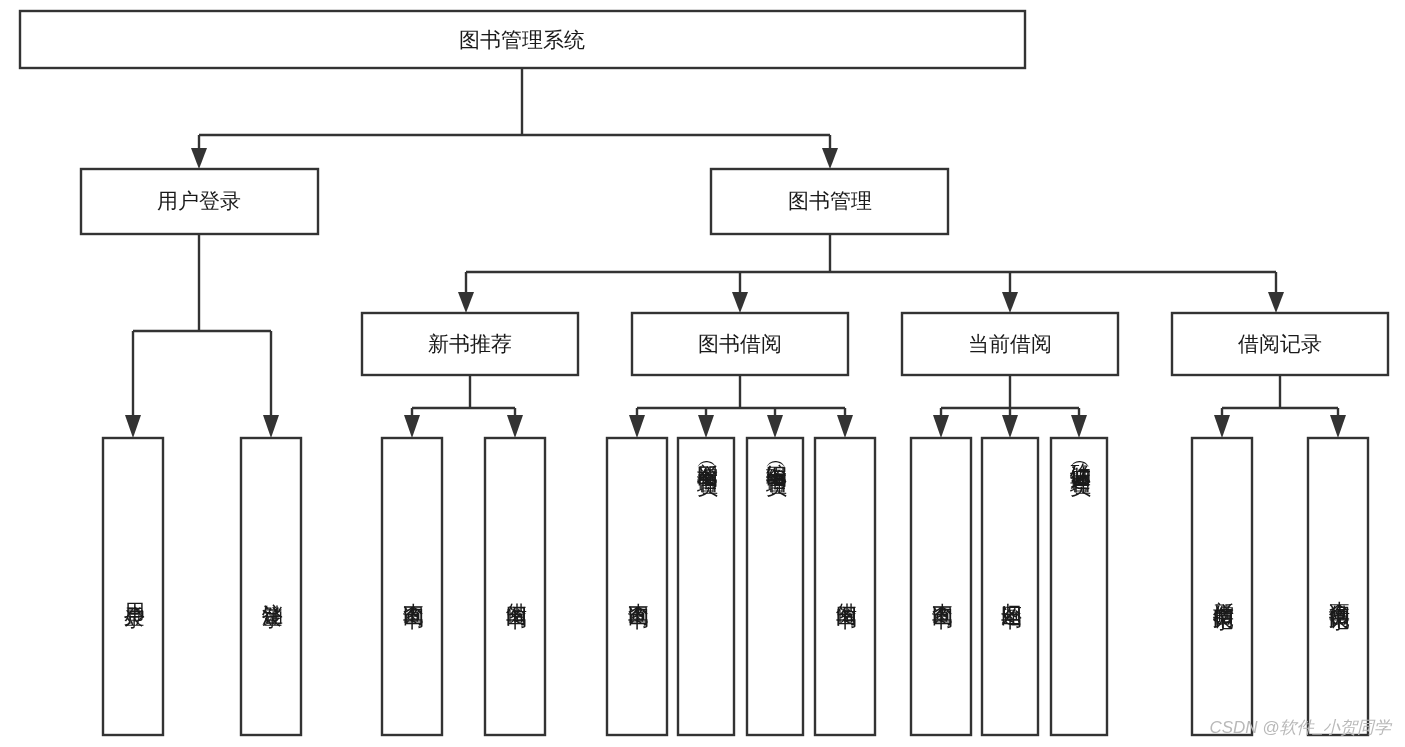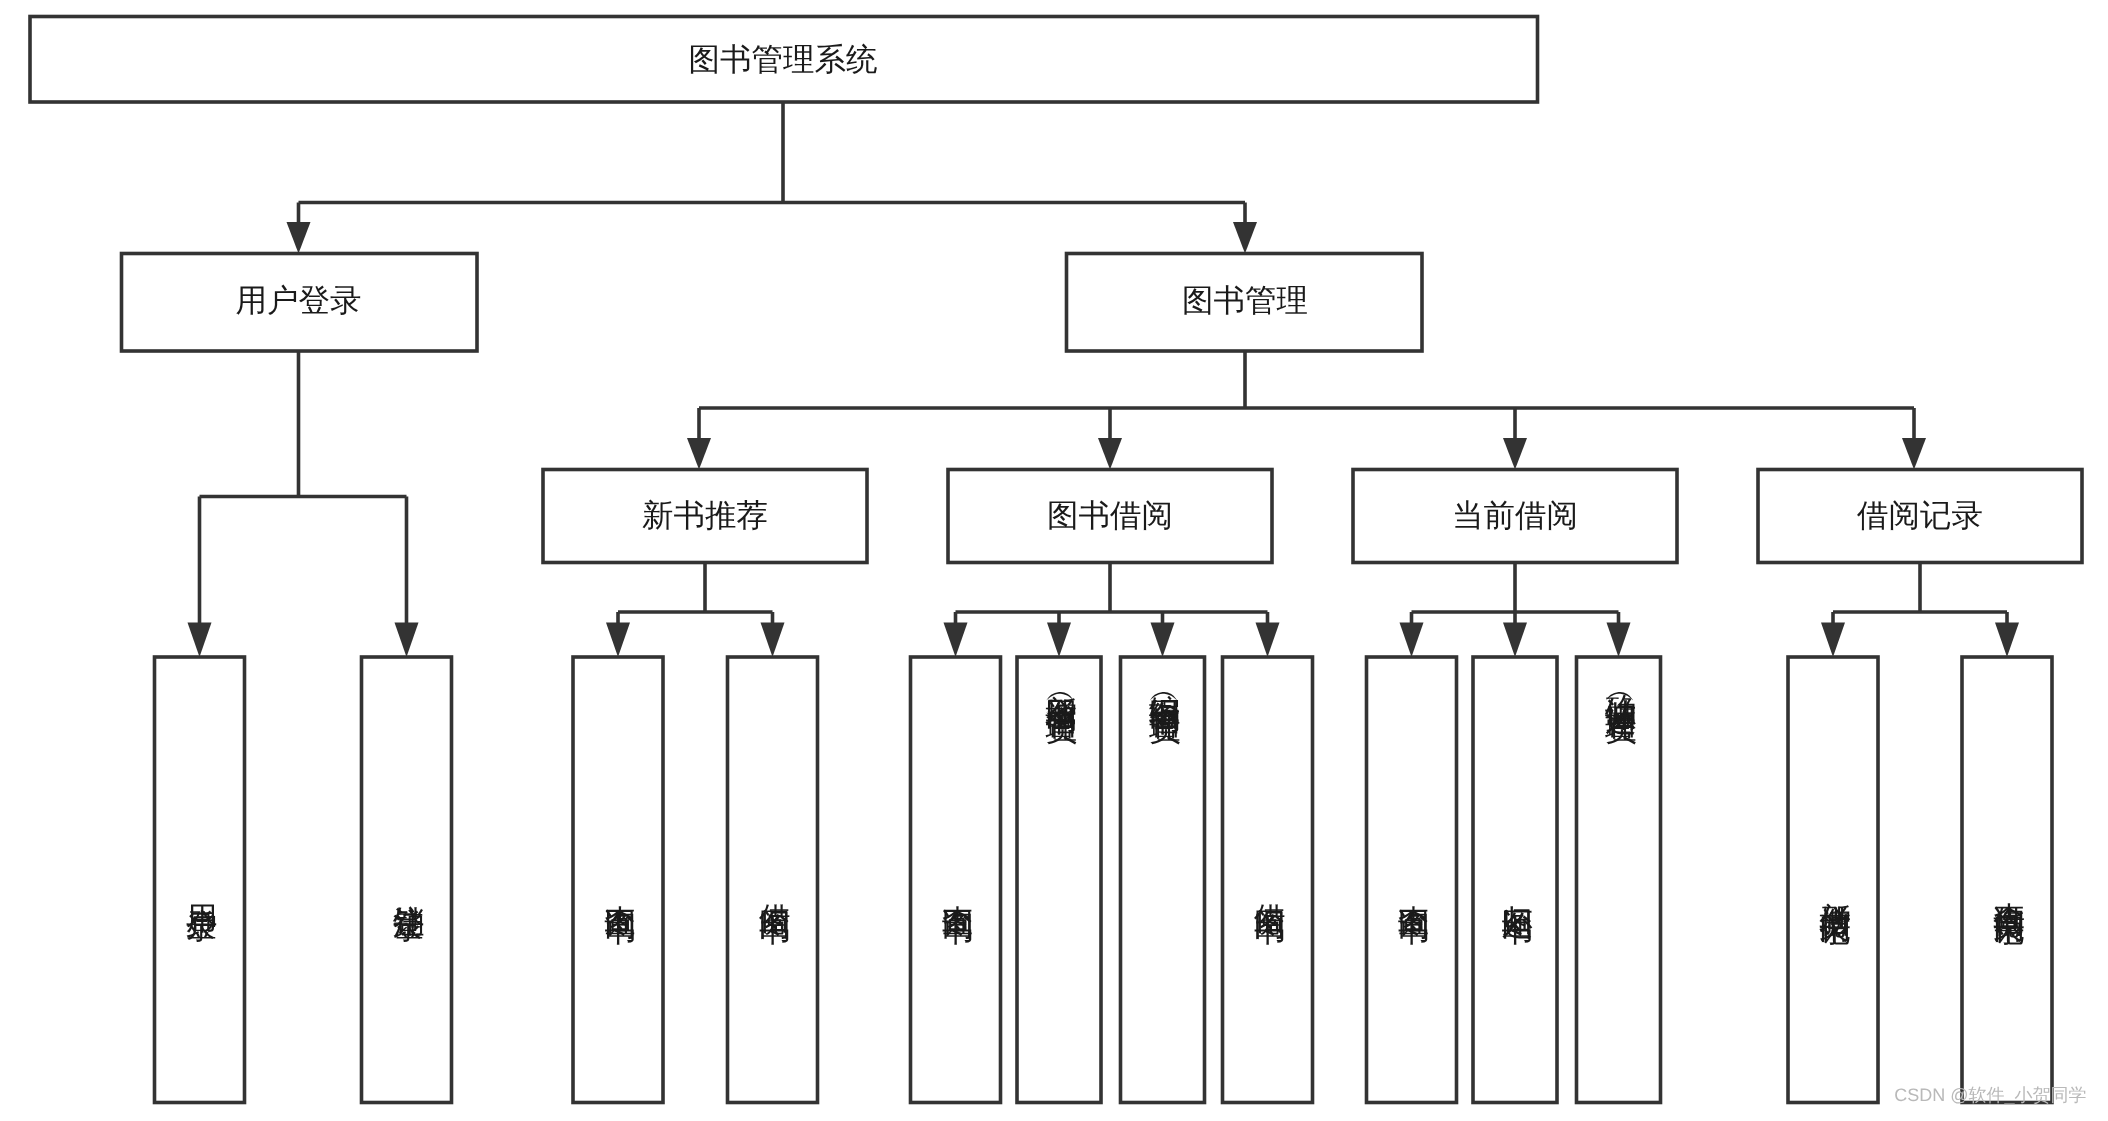--- a/index.html
+++ b/index.html
@@ -53,24 +53,25 @@
     writing-mode: vertical-rl;
     text-orientation: upright;
     letter-spacing: 2px;
     dominant-baseline: middle;
   }
   .watermark {
     position: absolute;
     right: 14px;
     bottom: 8px;
     font-family: "Liberation Sans", "DejaVu Sans", sans-serif;
-    font-size: 12px;
+    font-size: 17px;
     color: #b9b9b9;
     white-space: nowrap;
     pointer-events: none;
+    font-style: italic;
   }
 </style>
 </head>
 <body>
 
 <div id="diagram-root">
 
   <svg class="flow" viewBox="0 0 1405 747" xmlns="http://www.w3.org/2000/svg">
 
     <g>

